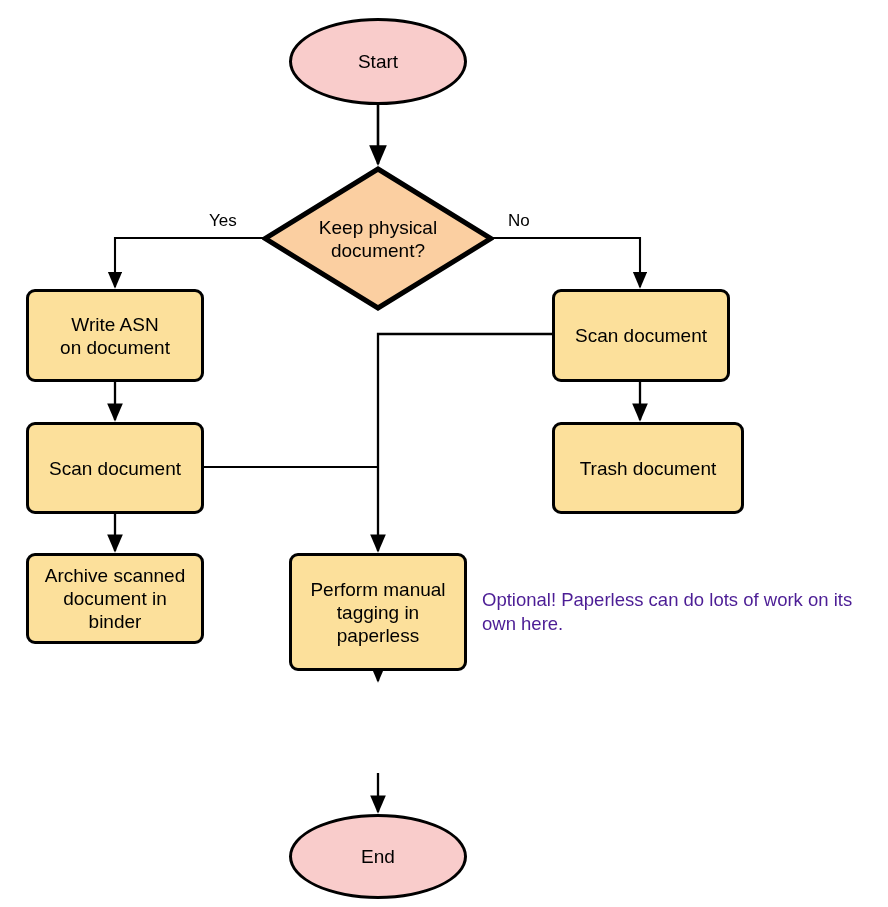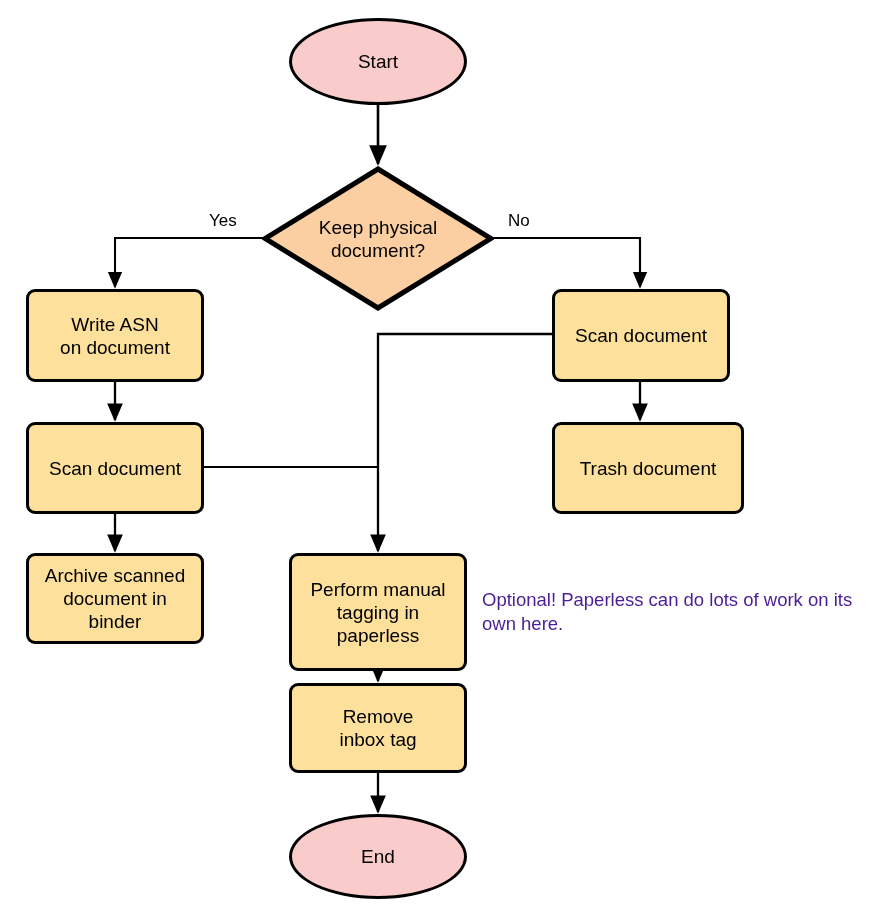--- a/index.html
+++ b/index.html
@@ -151,22 +151,18 @@
   </div>
 
   <div class="node node-process" style="left:289px; top:553px; width:178px; height:118px; background:#fce09b;">
     <span>Perform manual
 tagging in
 paperless</span>
   </div>
 
   <div class="note" style="left:482px; top:588px;">Optional! Paperless can do lots of work on its own here.</div>
 
-  <div class="node node-process" style="left:289px; top:683px; width:178px; height:90px; background:#fce09b;">
-    <span>Remove
-inbox tag</span>
-  </div>
 
   <div class="node node-terminator" style="left:289px; top:814px; width:178px; height:85px; background:#f9cccb;">
     <span>End</span>
   </div>
 
 </div>
 
 </body></html>

